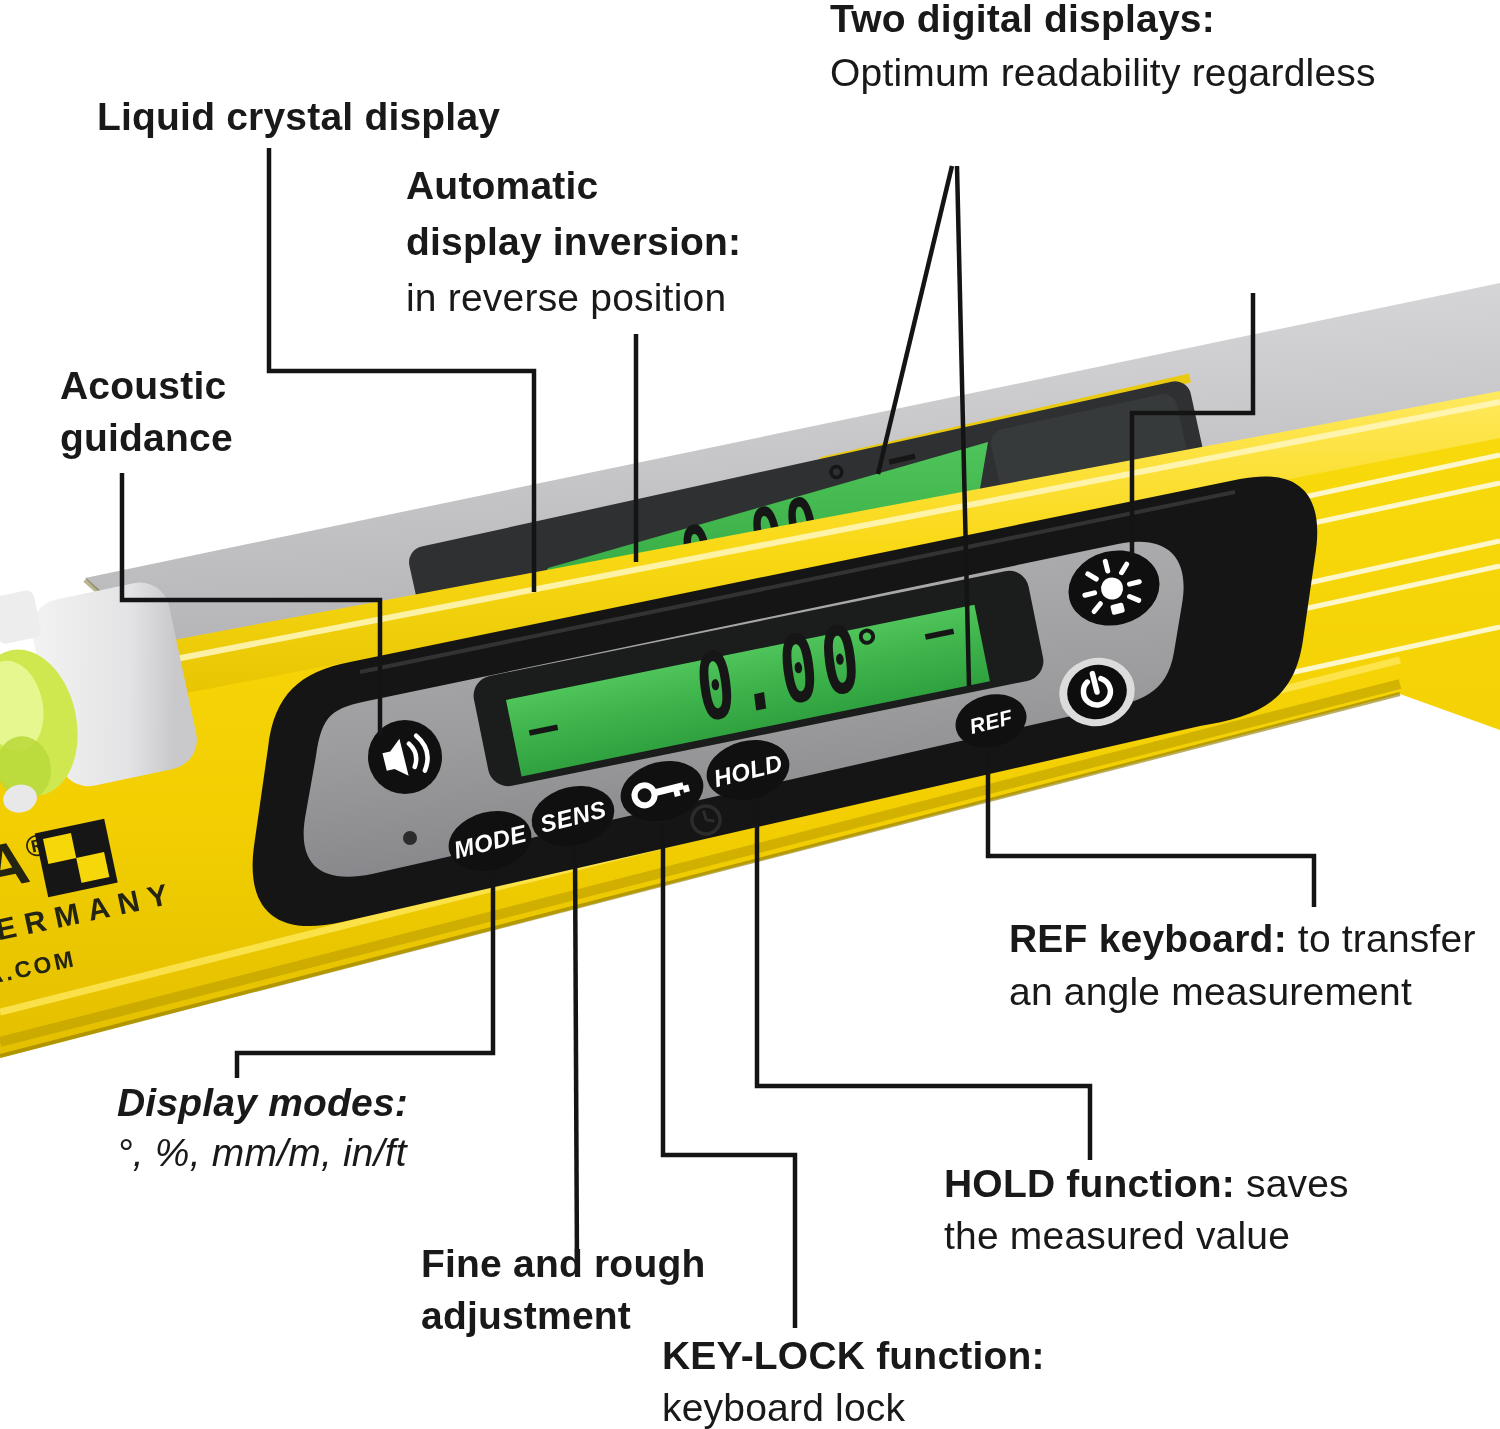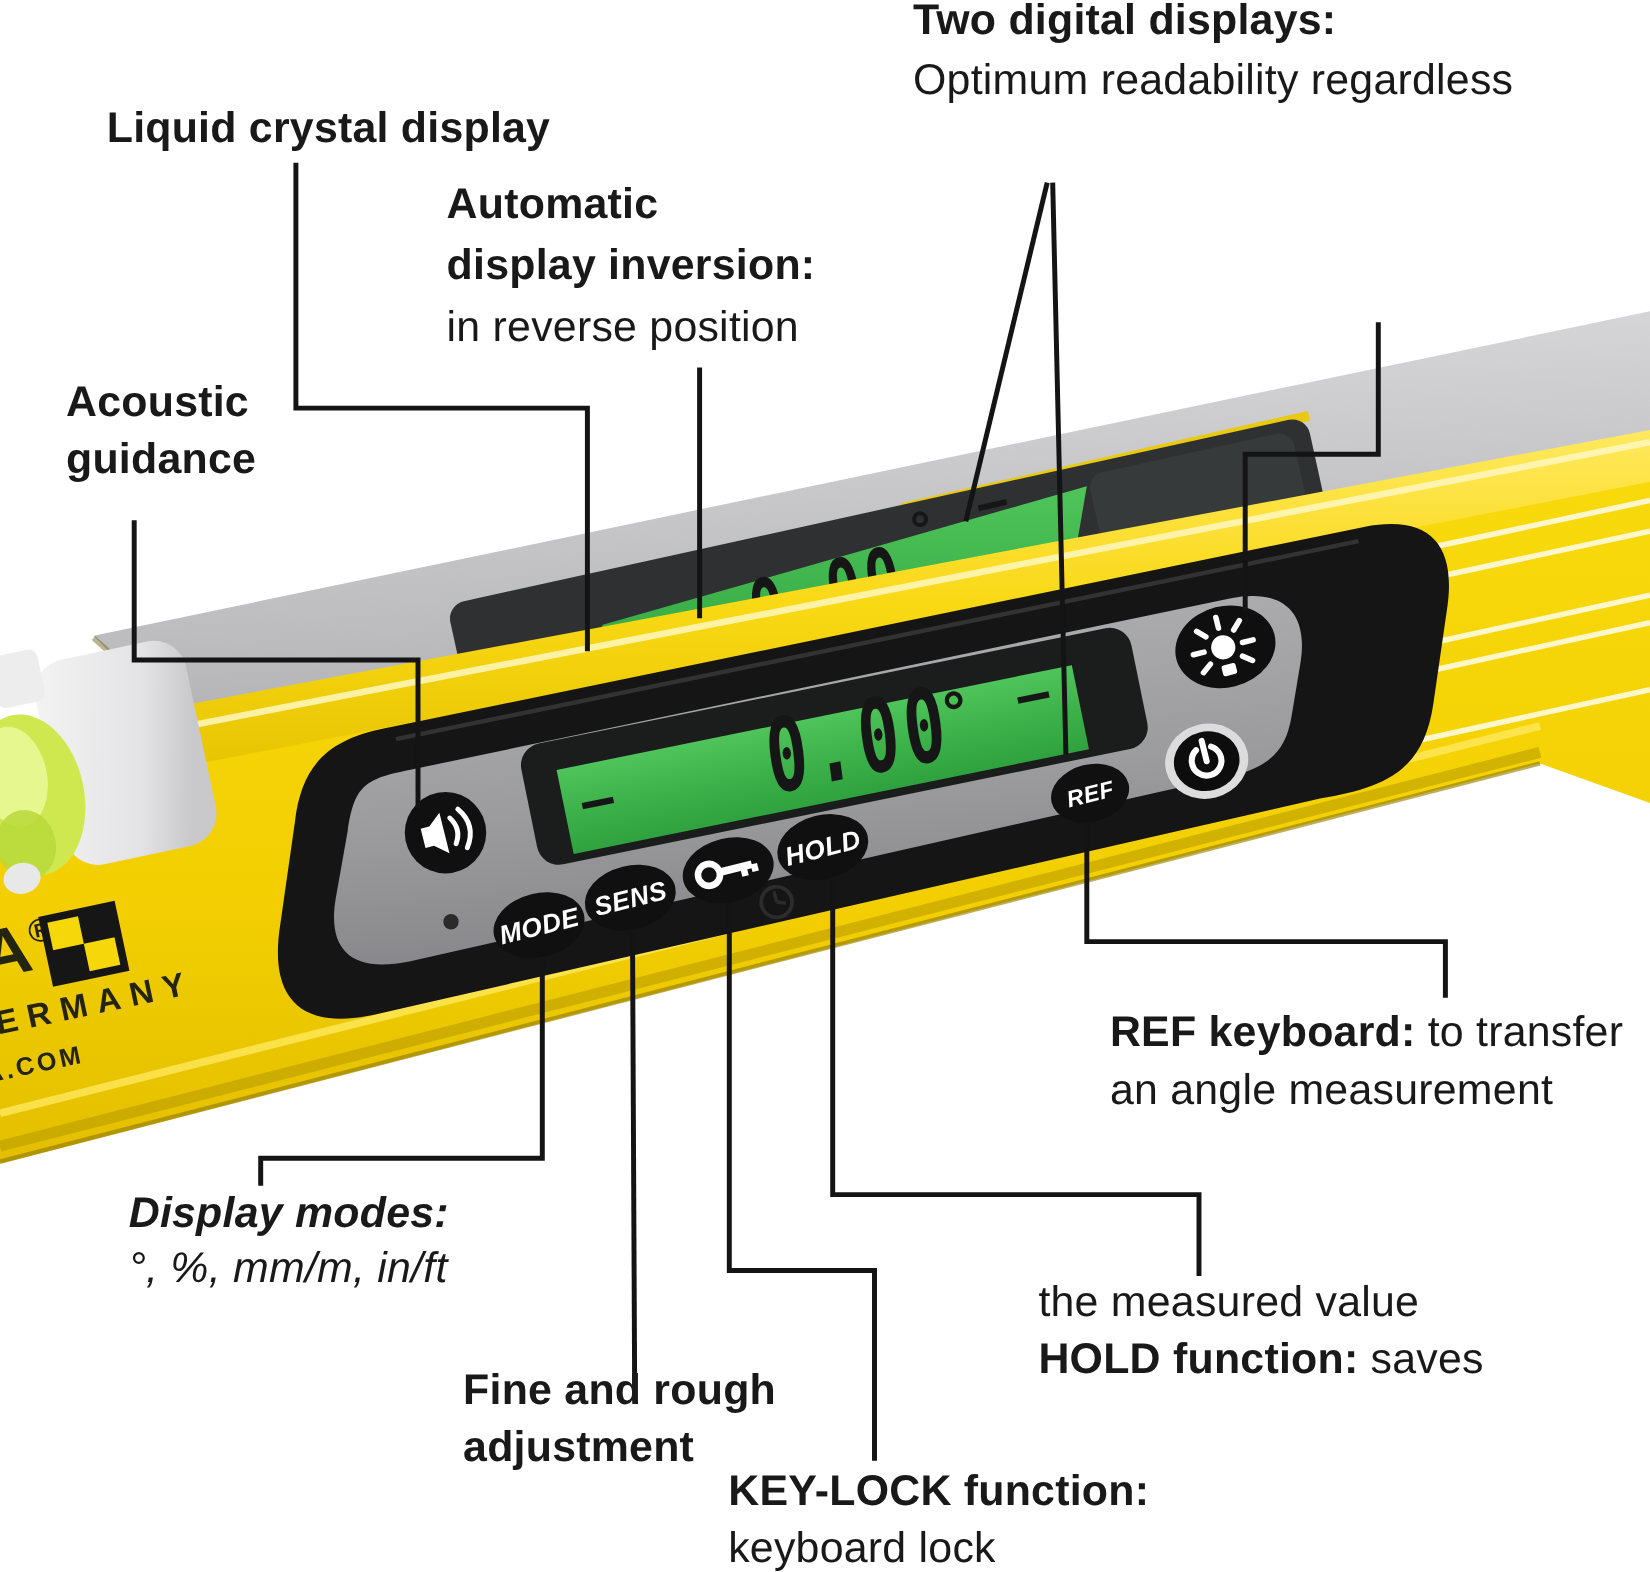--- a/index.html
+++ b/index.html
@@ -254,43 +254,43 @@
     <b>Liquid crystal display</b>
   </div>
 
   <div class="ann" style="left:406px; top:158px; line-height:56px;">
     <div><b>Automatic</b></div>
     <div><b>display inversion:</b></div>
     <div>in reverse position</div>
   </div>
 
 
-  <div class="ann" style="left:60px; top:340px; line-height:52px;">
+  <div class="ann" style="left:60px; top:360px; line-height:52px;">
     <div><b>Acoustic</b></div>
     <div><b>guidance</b></div>
   </div>
 
   <div class="ann" style="left:117px; top:1078px; line-height:50px;font-style:italic;">
     <div><b>Display modes:</b></div>
     <div>°, %, mm/m, in/ft</div>
   </div>
 
   <div class="ann" style="left:421px; top:1238px; line-height:52px;">
     <div><b>Fine and rough</b></div>
     <div><b>adjustment</b></div>
   </div>
 
   <div class="ann" style="left:662px; top:1330px; line-height:52px;">
     <div><b>KEY-LOCK function:</b></div>
     <div>keyboard lock</div>
   </div>
 
   <div class="ann" style="left:944px; top:1158px; line-height:52px;">
+    <div><b>HOLD function:</b><span> saves</span></div>
     <div>the measured value</div>
-    <div><b>HOLD function:</b><span> saves</span></div>
   </div>
 
   <div class="ann" style="left:1009px; top:912px; line-height:53px;">
     <div><b>REF keyboard:</b><span> to transfer</span></div>
     <div>an angle measurement</div>
   </div>
 
 </div>
 
 </body></html>

